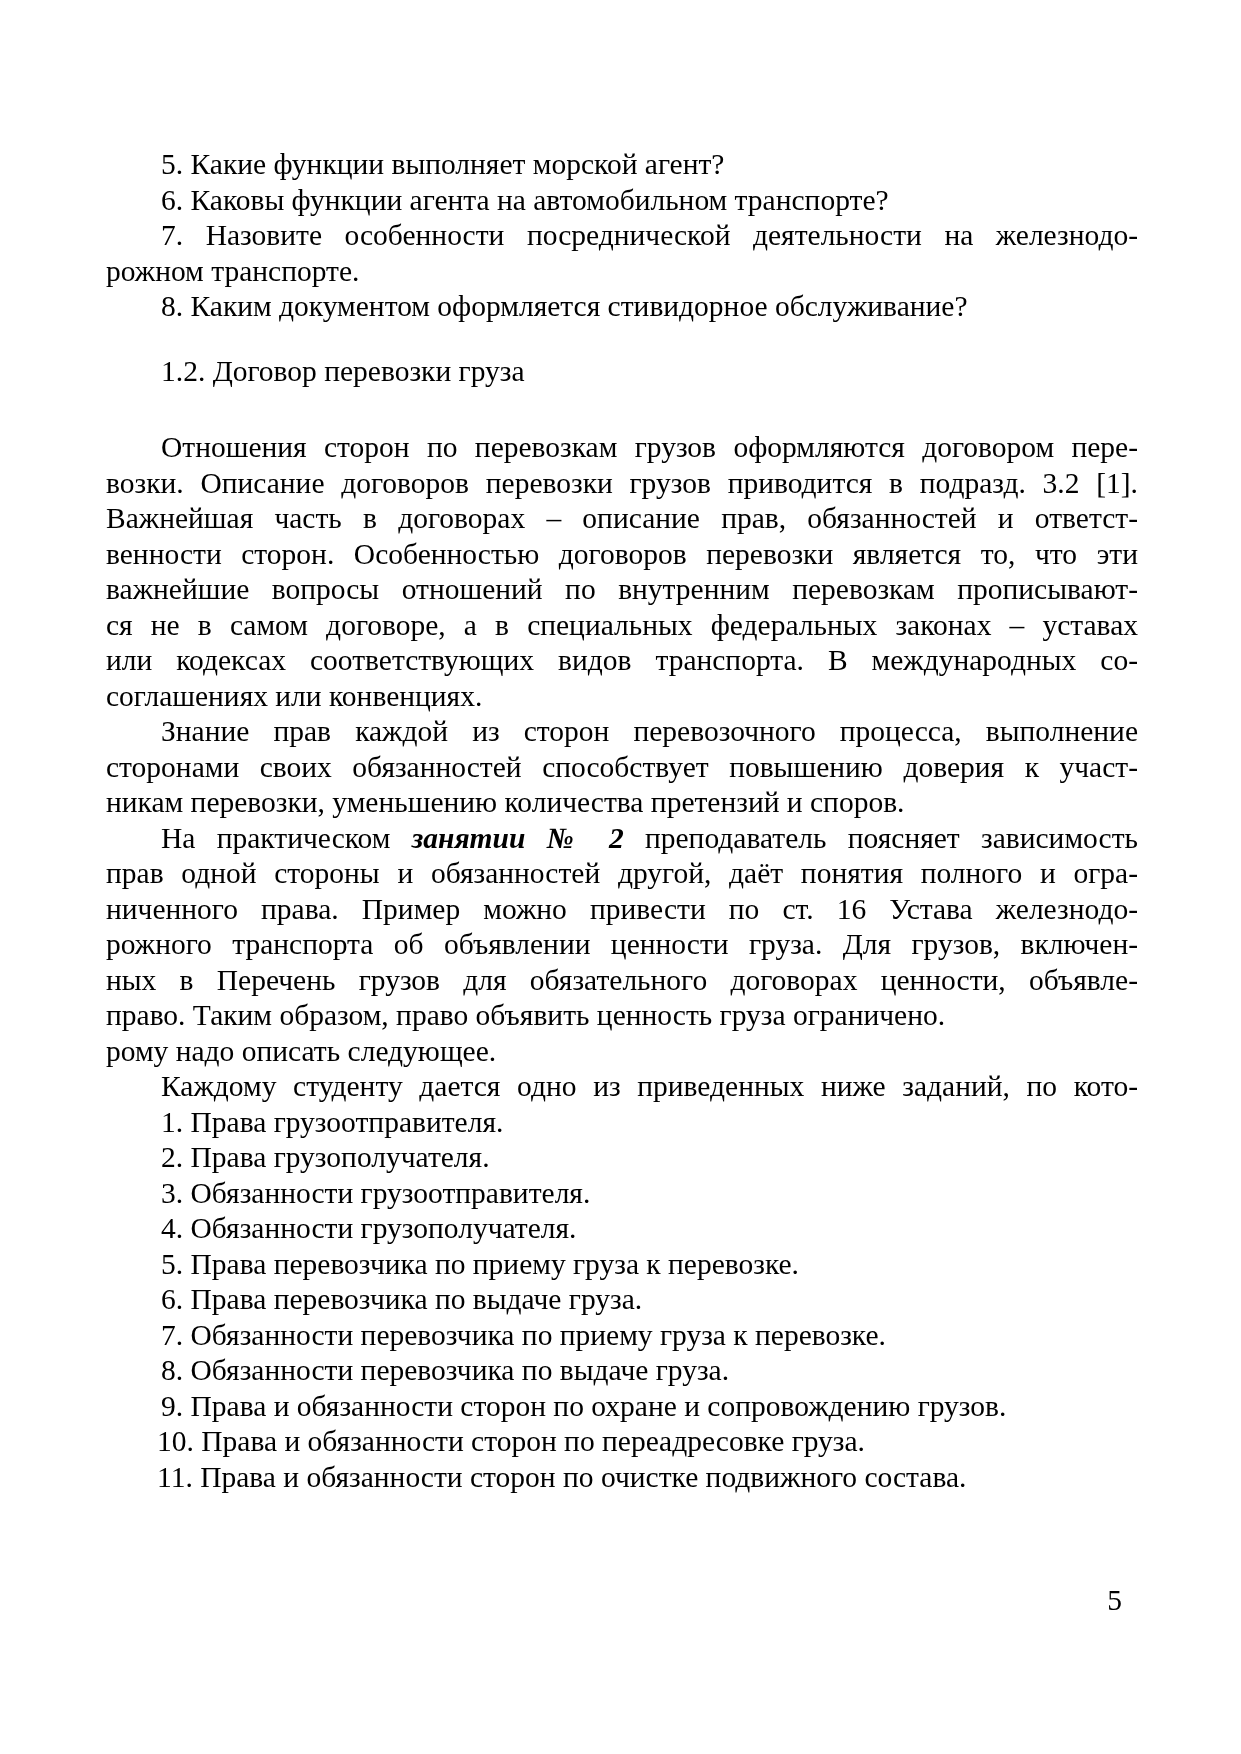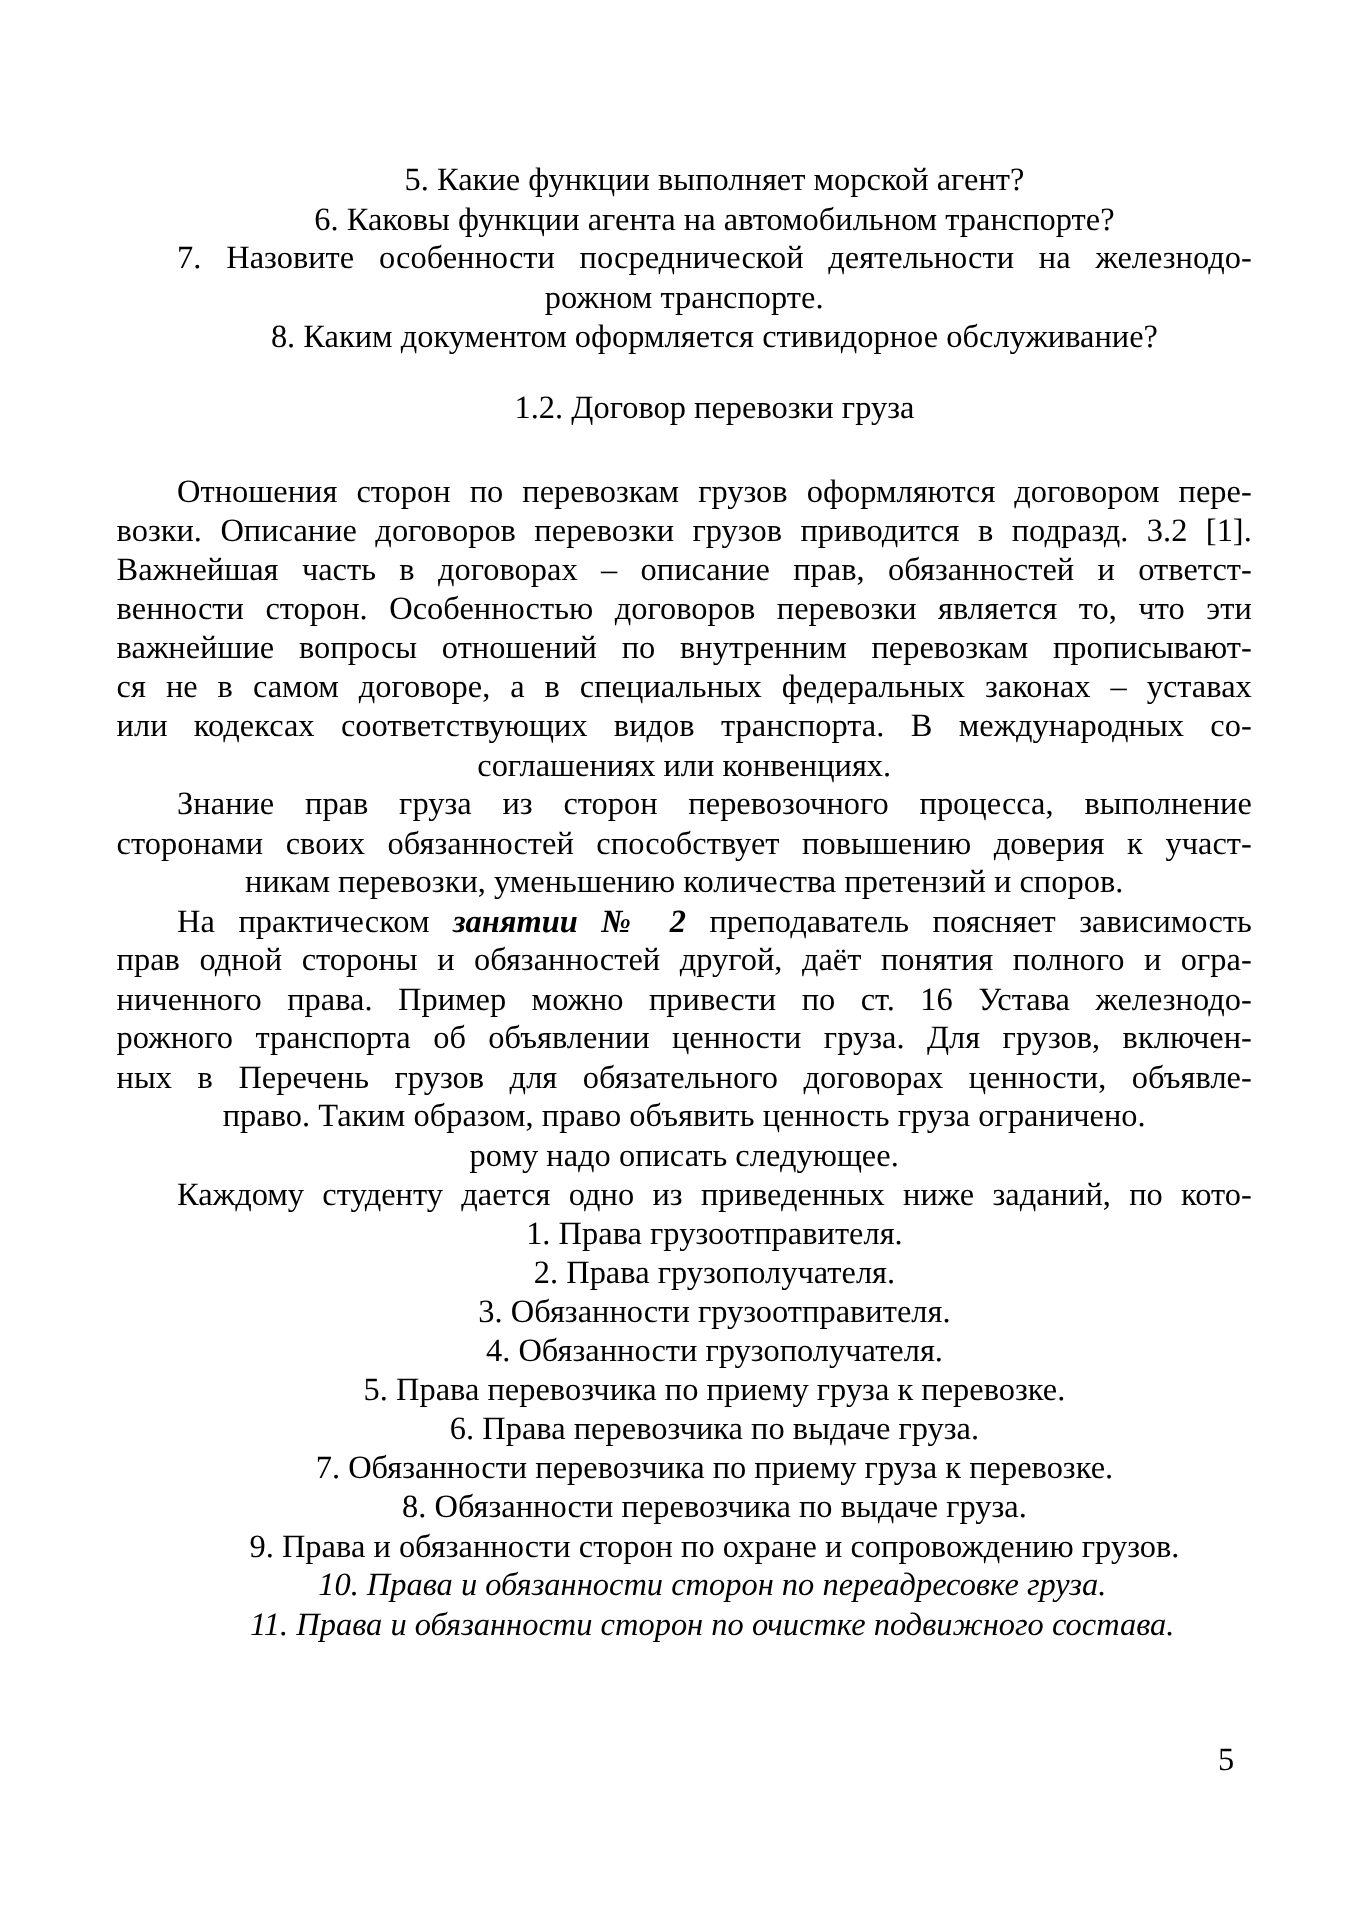--- a/index.html
+++ b/index.html
@@ -18,40 +18,39 @@
   }
   .text-block {
     position: absolute;
     left: 106px;
     top: 147px;
     width: 1032px;
     font-size: 29.5px;
     line-height: 35.5px;
   }
   .line {
-    text-align: center;
+    text-align: left;
     min-height: 35.5px;
   }
   .line.justify {
     text-align: justify;
     text-align-last: justify;
   }
   .line.indent {
     text-indent: 55px;
   }
   .heading {
     font-weight: normal;
     text-indent: 55px;
   }
   .list-item {
     padding-left: 55px;
   }
   .list-item.wide-num {
     padding-left: 51px;
-    font-style: italic;
   }
   .bold {
     font-weight: bold;
     font-style: italic;
   }
   .spacer {
     width: 100%;
   }
   .page-number {
     position: absolute;
@@ -79,21 +78,21 @@
       <div class="line indent justify">Отношения сторон по перевозкам грузов оформляются договором пере-</div>
       <div class="line justify">возки. Описание договоров перевозки грузов приводится в подразд. 3.2 [1].</div>
       <div class="line justify">Важнейшая часть в договорах – описание прав, обязанностей и ответст-</div>
       <div class="line justify">венности сторон. Особенностью договоров перевозки является то, что эти</div>
       <div class="line justify">важнейшие вопросы отношений по внутренним перевозкам прописывают-</div>
       <div class="line justify">ся не в самом договоре, а в специальных федеральных законах – уставах</div>
       <div class="line justify">или кодексах соответствующих видов транспорта. В международных со-</div>
       <div class="line">соглашениях или конвенциях.</div>
     </div>
     <div>
-      <div class="line indent justify">Знание прав груза из сторон перевозочного процесса, выполнение</div>
+      <div class="line indent justify">Знание прав каждой из сторон перевозочного процесса, выполнение</div>
       <div class="line justify">сторонами своих обязанностей способствует повышению доверия к участ-</div>
       <div class="line">никам перевозки, уменьшению количества претензий и споров.</div>
     </div>
     <div>
       <div class="line indent justify"><span>На практическом </span><span class="bold">занятии № 2</span><span> преподаватель поясняет зависимость</span></div>
       <div class="line justify">прав одной стороны и обязанностей другой, даёт понятия полного и огра-</div>
       <div class="line justify">ниченного права. Пример можно привести по ст. 16 Устава железнодо-</div>
       <div class="line justify">рожного транспорта об объявлении ценности груза. Для грузов, включен-</div>
       <div class="line justify">ных в Перечень грузов для обязательного договорах ценности, объявле-</div>
       <div class="line">право. Таким образом, право объявить ценность груза ограничено.</div>

